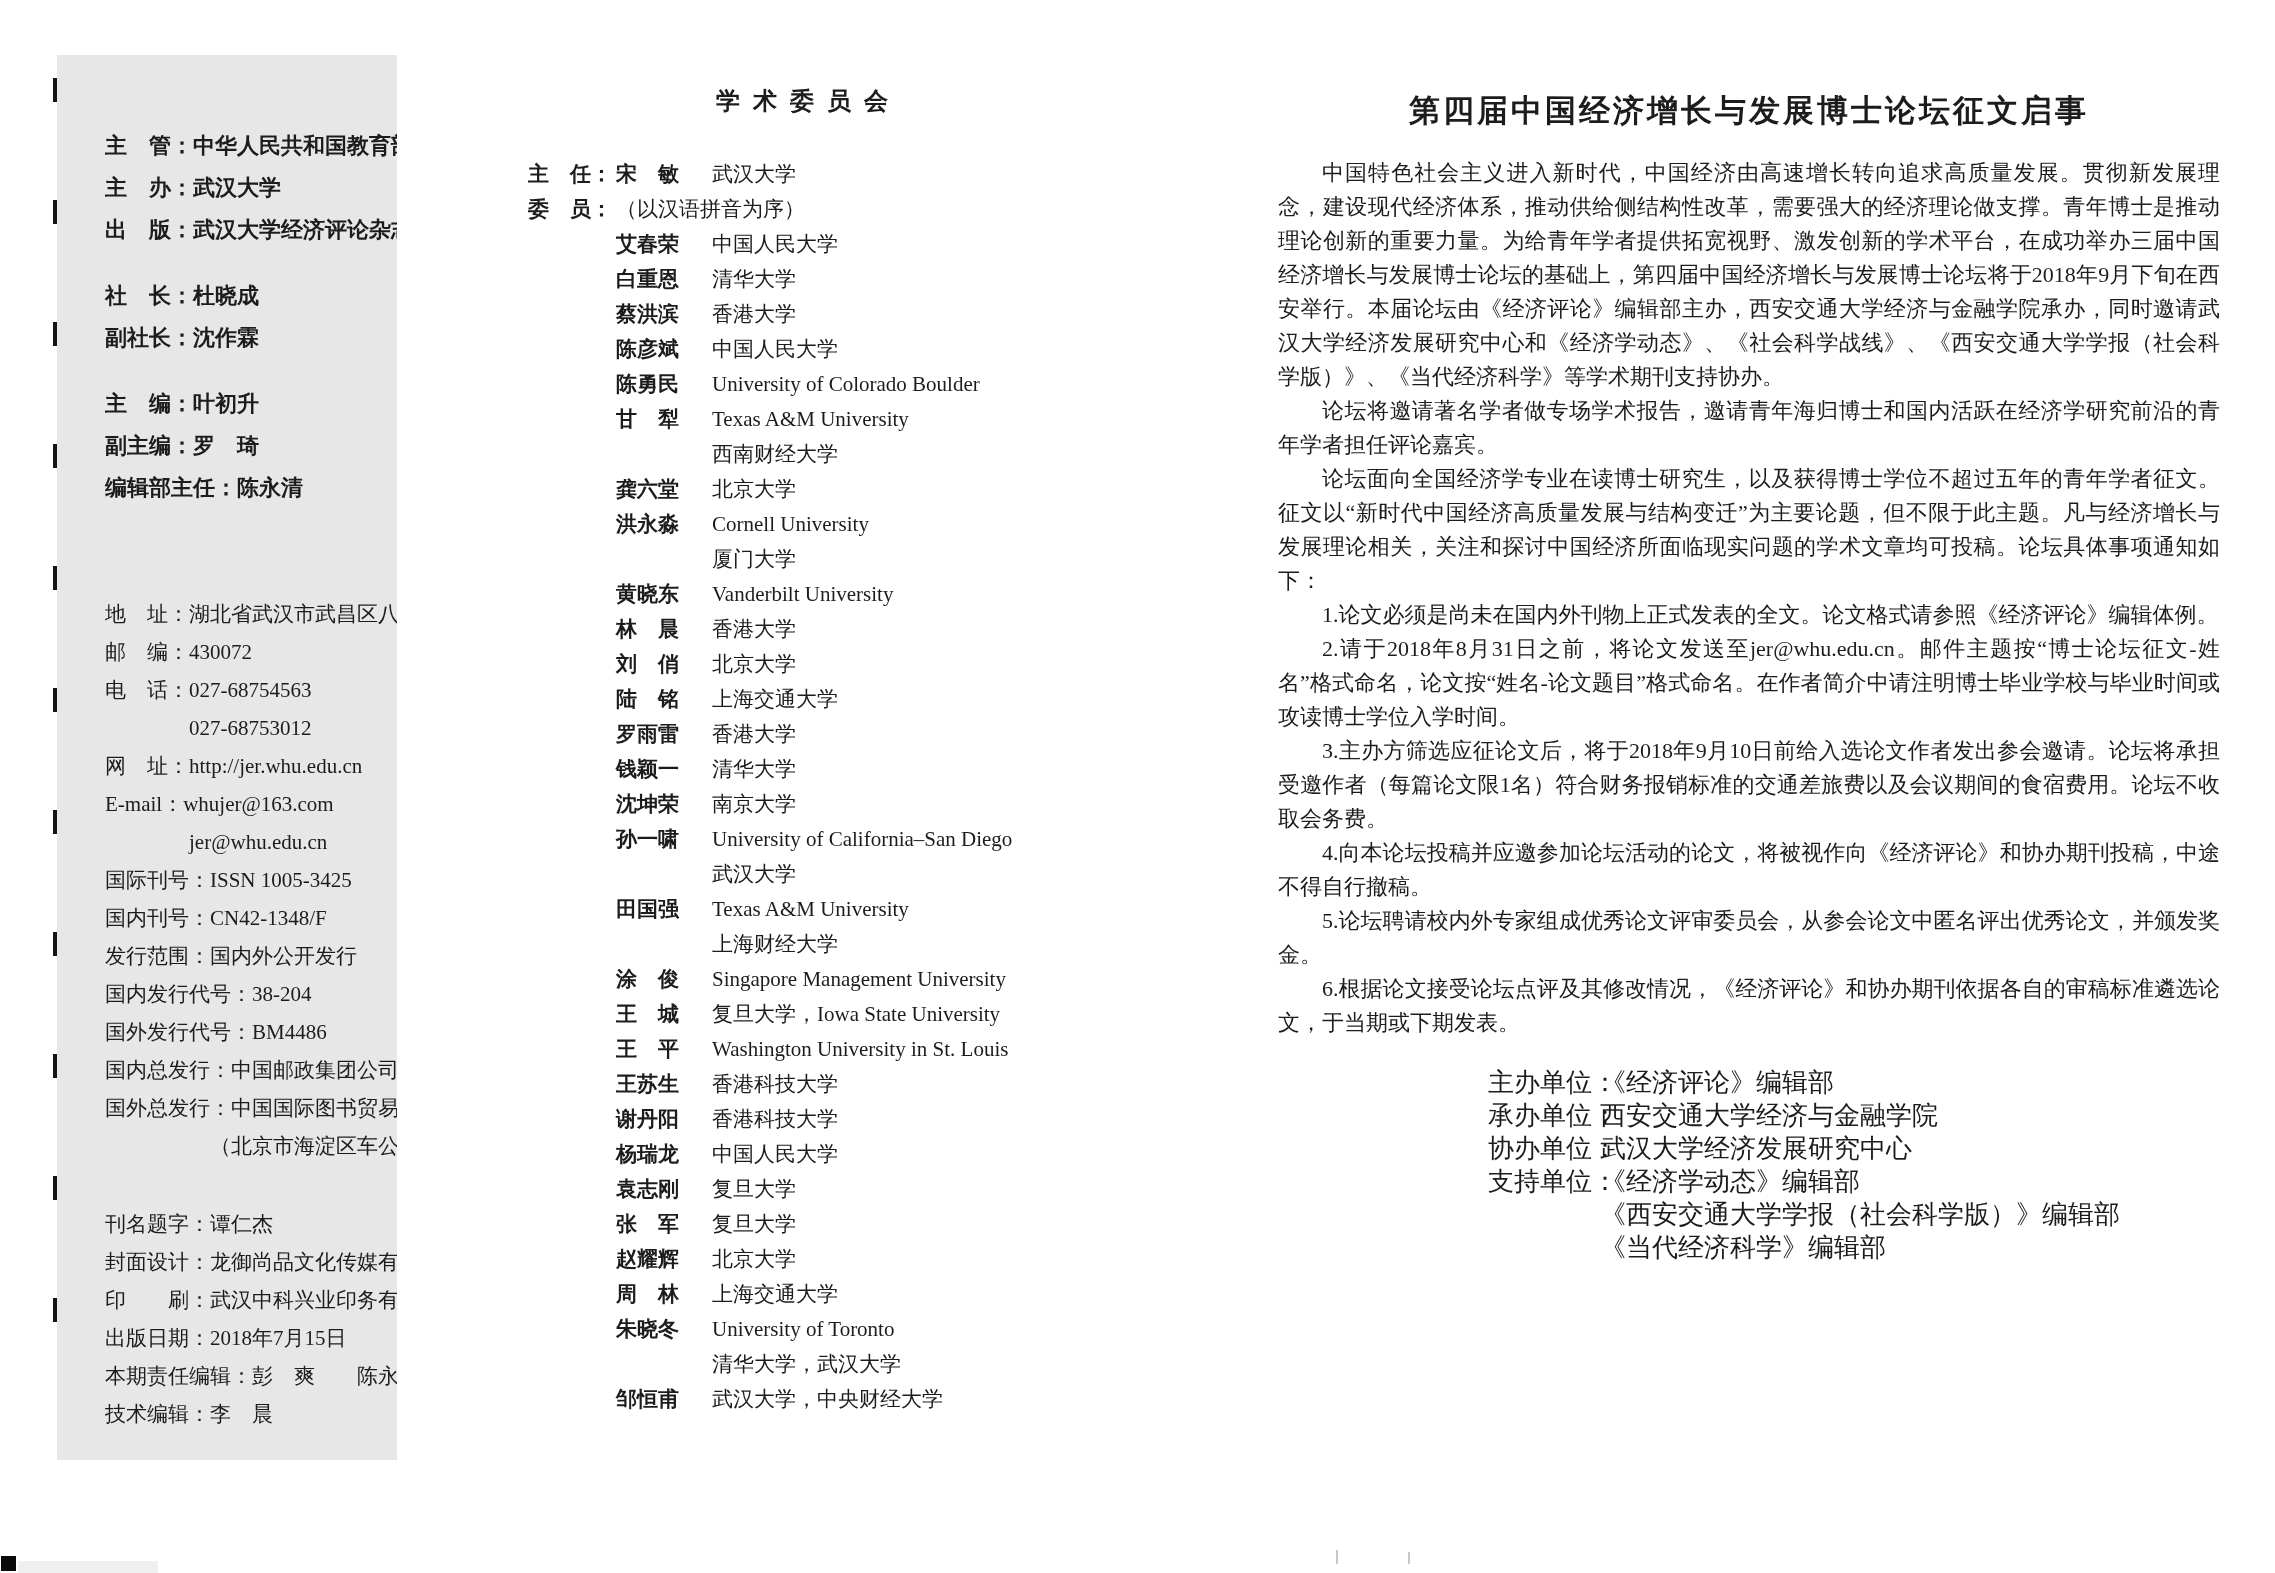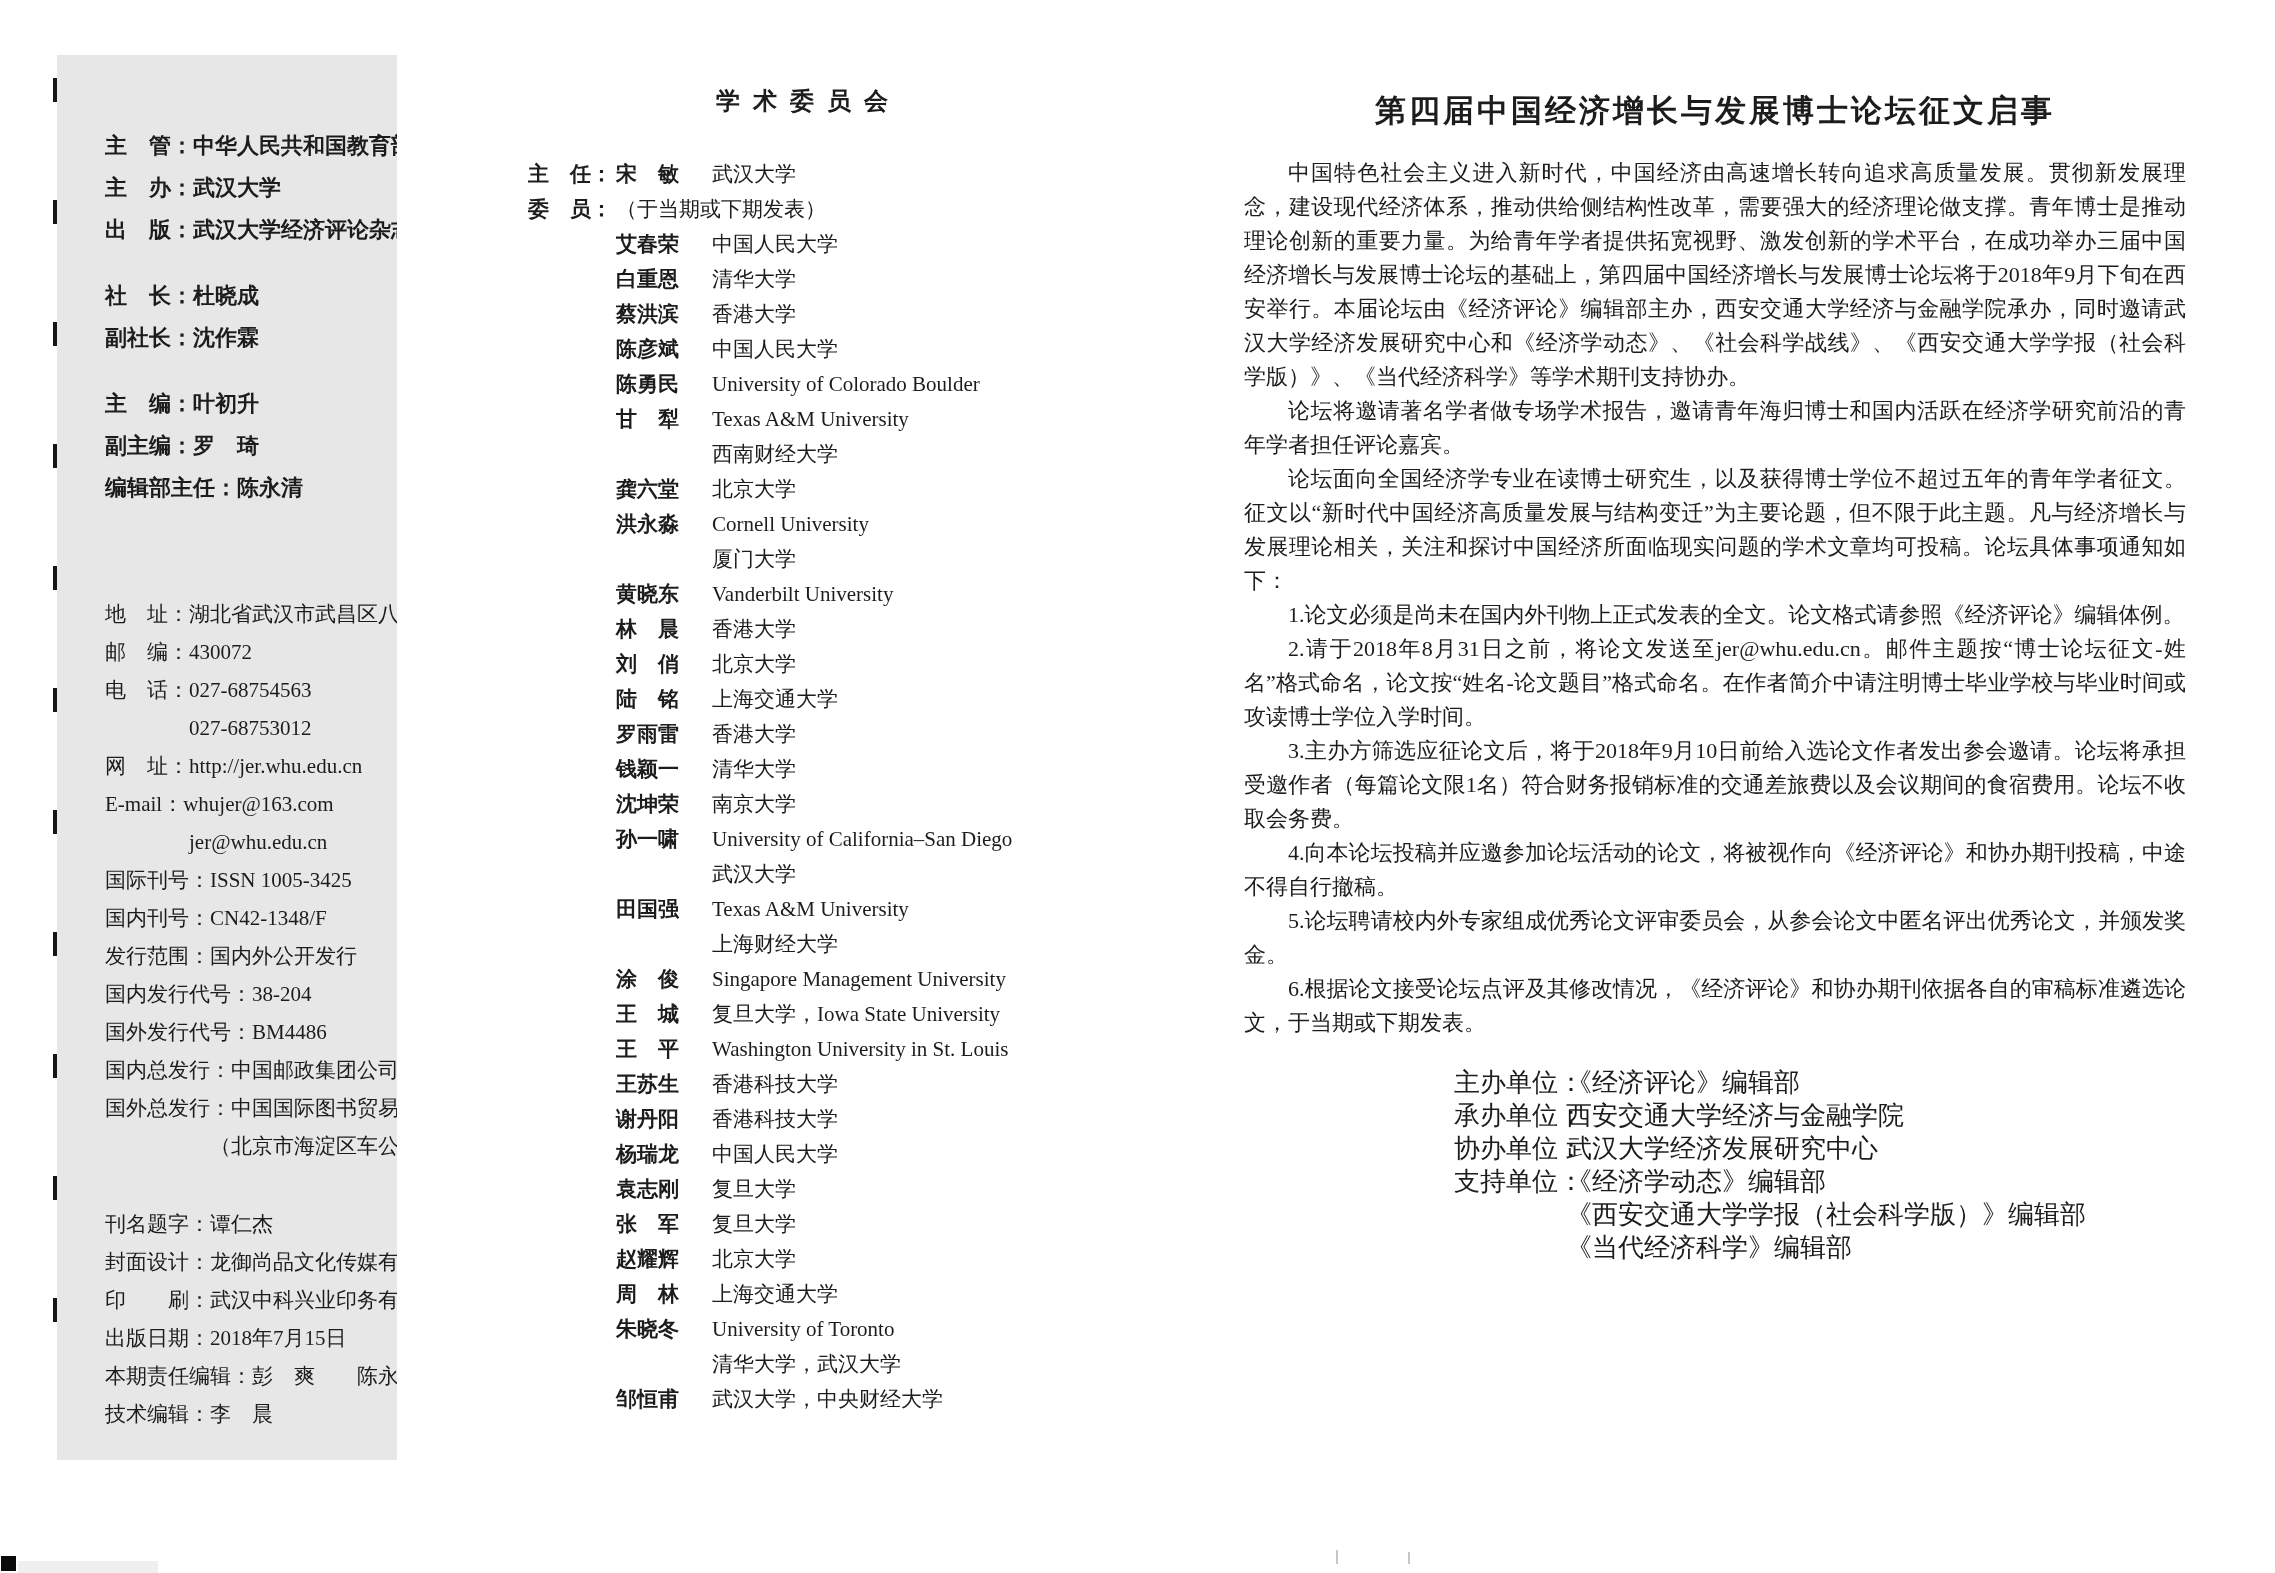--- a/index.html
+++ b/index.html
@@ -44,21 +44,21 @@
   }
   .committee-body{margin-top:40px;font-size:21px;line-height:35px;}
   .crow{display:flex;}
   .clabel{font-weight:bold;width:88px;flex:0 0 88px;white-space:nowrap;}
   .cname{font-weight:bold;width:96px;flex:0 0 96px;white-space:nowrap;}
   .caffil{flex:1;}
   .member-row{display:flex;padding-left:88px;}
   .affil-line{white-space:nowrap;}
   
   .announcement{
-    position:absolute;left:1244px;top:90px;width:942px;
+    position:absolute;left:1278px;top:90px;width:942px;
   }
   .ann-title{
     font-size:31px;font-weight:bold;text-align:center;letter-spacing:3px;
     white-space:nowrap;
   }
   .ann-body{margin-top:24px;}
   .ann-body p{
     margin:0;font-size:22px;line-height:34px;
     text-indent:2em;text-align:justify;
   }
@@ -154,21 +154,21 @@
 <div class="committee">
   <div class="committee-title">学术委员会</div>
   <div class="committee-body">
     <div class="crow">
       <span class="clabel">主　任：</span>
       <span class="cname">宋　敏</span>
       <span class="caffil">武汉大学</span>
     </div>
     <div class="crow">
       <span class="clabel">委　员：</span>
-      <span class="caffil">（于当期或下期发表）</span>
+      <span class="caffil">（以汉语拼音为序）</span>
     </div>
     <div>
 
         <div class="member-row">
           <span class="cname">艾春荣</span>
           <span class="caffil">
 
               <div class="affil-line">中国人民大学</div>
             </span>
         </div>

